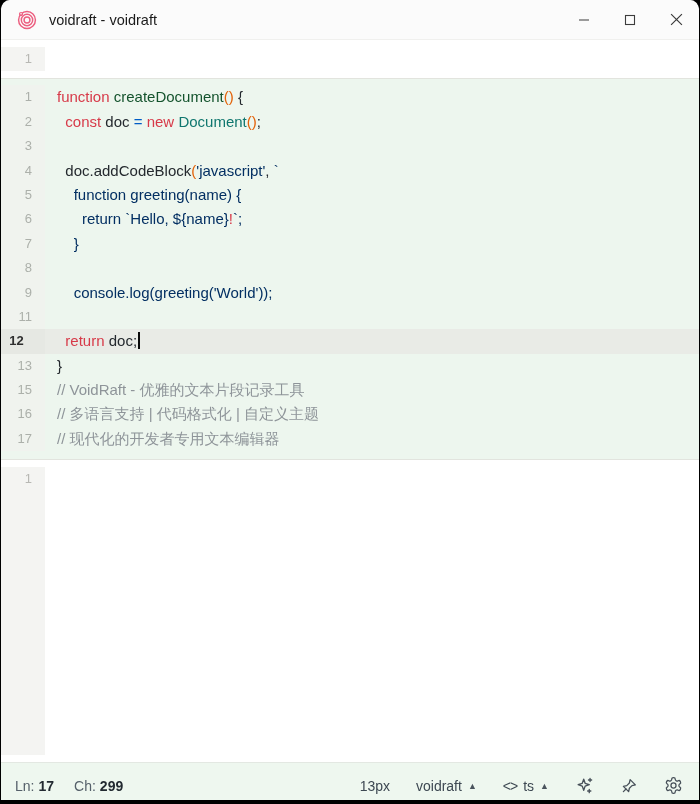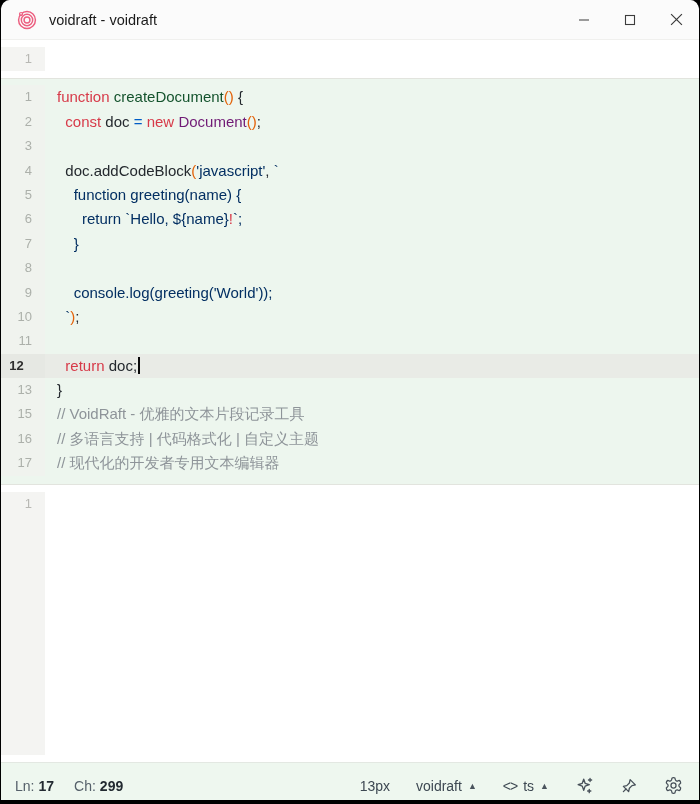--- a/index.html
+++ b/index.html
@@ -28,21 +28,21 @@
   .row-fill { display:flex; flex:1 1 auto; }
   .gutter { flex:0 0 44px; text-align:right; padding-right:13px; font-size:13px; color:#b4b6b1; }
   .white .gutter { background:#f4f4f2; color:#b8b8b4; }
   .green .gutter { background:#f0f3ee; color:#acb0aa; }
   .code { flex:1 1 auto; padding-left:12px; font-size:15px; color:#24292e; white-space:pre; }
   .line.active .code { background:#e9ebe6; }
   .line.active .gutter { background:#e6e8e3; color:#2f2f2f; font-weight:700;text-align:center; }
   .tk-kw { color:#d73a49; }
   .tk-fn { color:#14532d; }
   .tk-op { color:#005cc5; }
-  .tk-cls { color:#701a75; }
+  .tk-cls { color:#0f766e; }
   .tk-str { color:#032f62; }
   .tk-brk { color:#e36209; }
   .tk-def { color:#24292e; }
   .tk-cmt { color:#8e9499; }
   .caret { display:inline-block; width:1.6px; height:17px; background:#0a0a0a; vertical-align:-3px; margin-left:1px; }
   
   .statusbar { flex:0 0 38px; background:#eef7ef; border-top:1px solid #e3e8e2; display:flex; align-items:center; padding:8px 16px 0 14px; font-size:14px; color:#4a545d; }
   .status-left { display:flex; gap:20px; }
   .stat .lbl { color:#55606a; }
   .stat .val { color:#222a31; font-weight:700; margin-left:4px; }
@@ -126,24 +126,20 @@
         </div>
         <div class="line">
           <div class="gutter">8</div>
           <div class="code"></div>
         </div>
         <div class="line">
           <div class="gutter">9</div>
           <div class="code"><span class="tk-str">    console.log(greeting('World'));</span></div>
         </div>
         <div class="line">
-          <div class="gutter">10</div>
-          <div class="code"><span class="tk-str">  `</span><span class="tk-brk">)</span><span class="tk-def">;</span></div>
-        </div>
-        <div class="line">
           <div class="gutter">11</div>
           <div class="code"></div>
         </div>
         <div class="line active">
           <div class="gutter">12</div>
           <div class="code"><span class="tk-def">  </span><span class="tk-kw">return</span><span class="tk-def"> doc;</span><span class="caret"></span></div>
         </div>
         <div class="line">
           <div class="gutter">13</div>
           <div class="code"><span class="tk-def">}</span></div>

